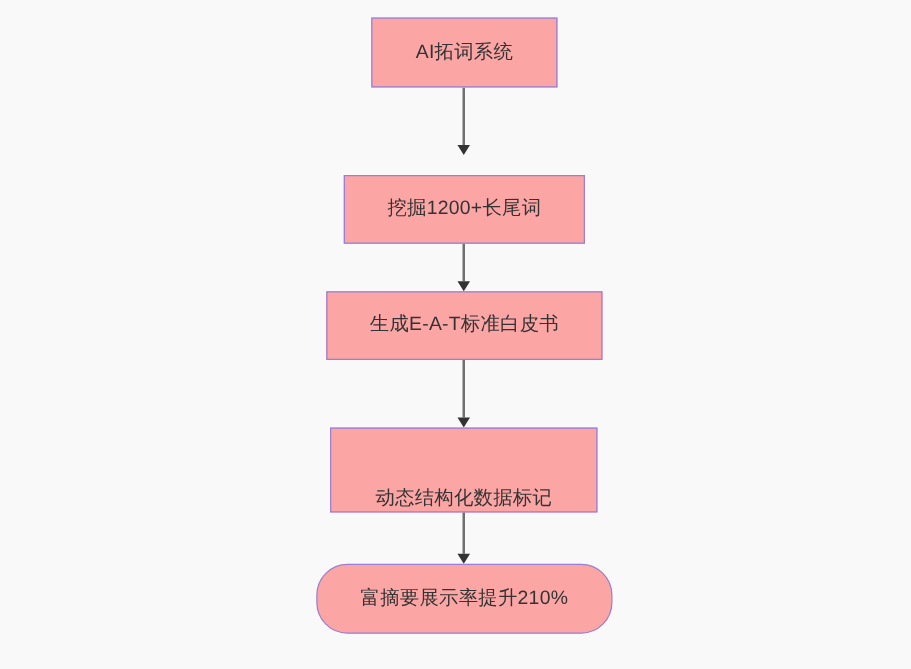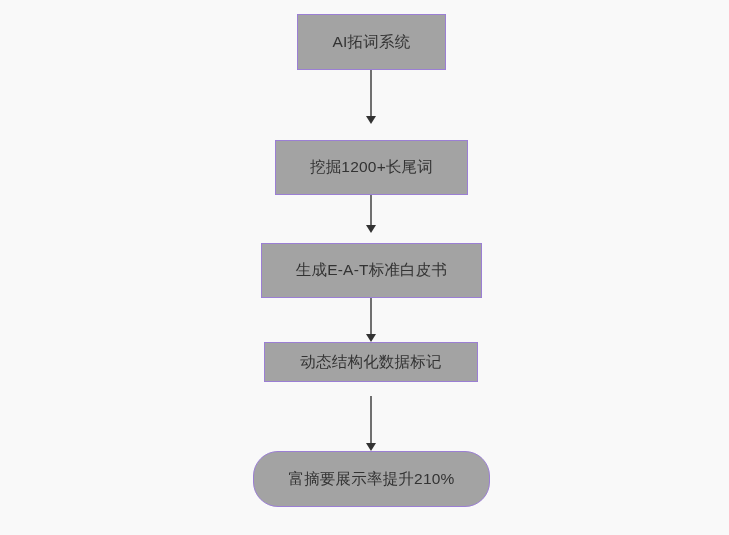--- a/index.html
+++ b/index.html
@@ -15,21 +15,21 @@
     overflow: hidden;
   }
   #flowchart-canvas {
     position: relative;
     width: 729px;
     height: 535px;
   }
   .node {
     position: absolute;
     box-sizing: border-box;
-    background: #a3a3a3;
+    background: #fca5a5;
     border: 1.4px solid #9b7fd4;
     display: flex;
     align-items: center;
     justify-content: center;
     text-align: center;
   }
   .node-label {
     color: #333333;
     font-size: 15.5px;
     line-height: 1.2;
@@ -68,25 +68,25 @@
   <div class="edge-arrow" style="left:366px; top:443px;"></div>
 
   <div class="node" style="left:297px; top:14px; width:149px; height:56px;">
     <span class="node-label">AI拓词系统</span>
   </div>
 
   <div class="node" style="left:275px; top:140px; width:193px; height:55px;">
     <span class="node-label">挖掘1200+长尾词</span>
   </div>
 
-  <div class="node" style="left:261px; top:243px; width:221px; height:55px;">
+  <div class="node" style="left:261px; top:233px; width:221px; height:55px;">
     <span class="node-label">生成E-A-T标准白皮书</span>
   </div>
 
-  <div class="node" style="left:264px; top:342px; width:214px; height:40px;">
+  <div class="node" style="left:264px; top:342px; width:214px; height:68px;align-items:flex-end;">
     <span class="node-label">动态结构化数据标记</span>
   </div>
 
   <div class="node" style="left:253px; top:451px; width:237px; height:56px;border-radius:25px;">
     <span class="node-label">富摘要展示率提升210%</span>
   </div>
 
 </div>
 
 </body></html>

